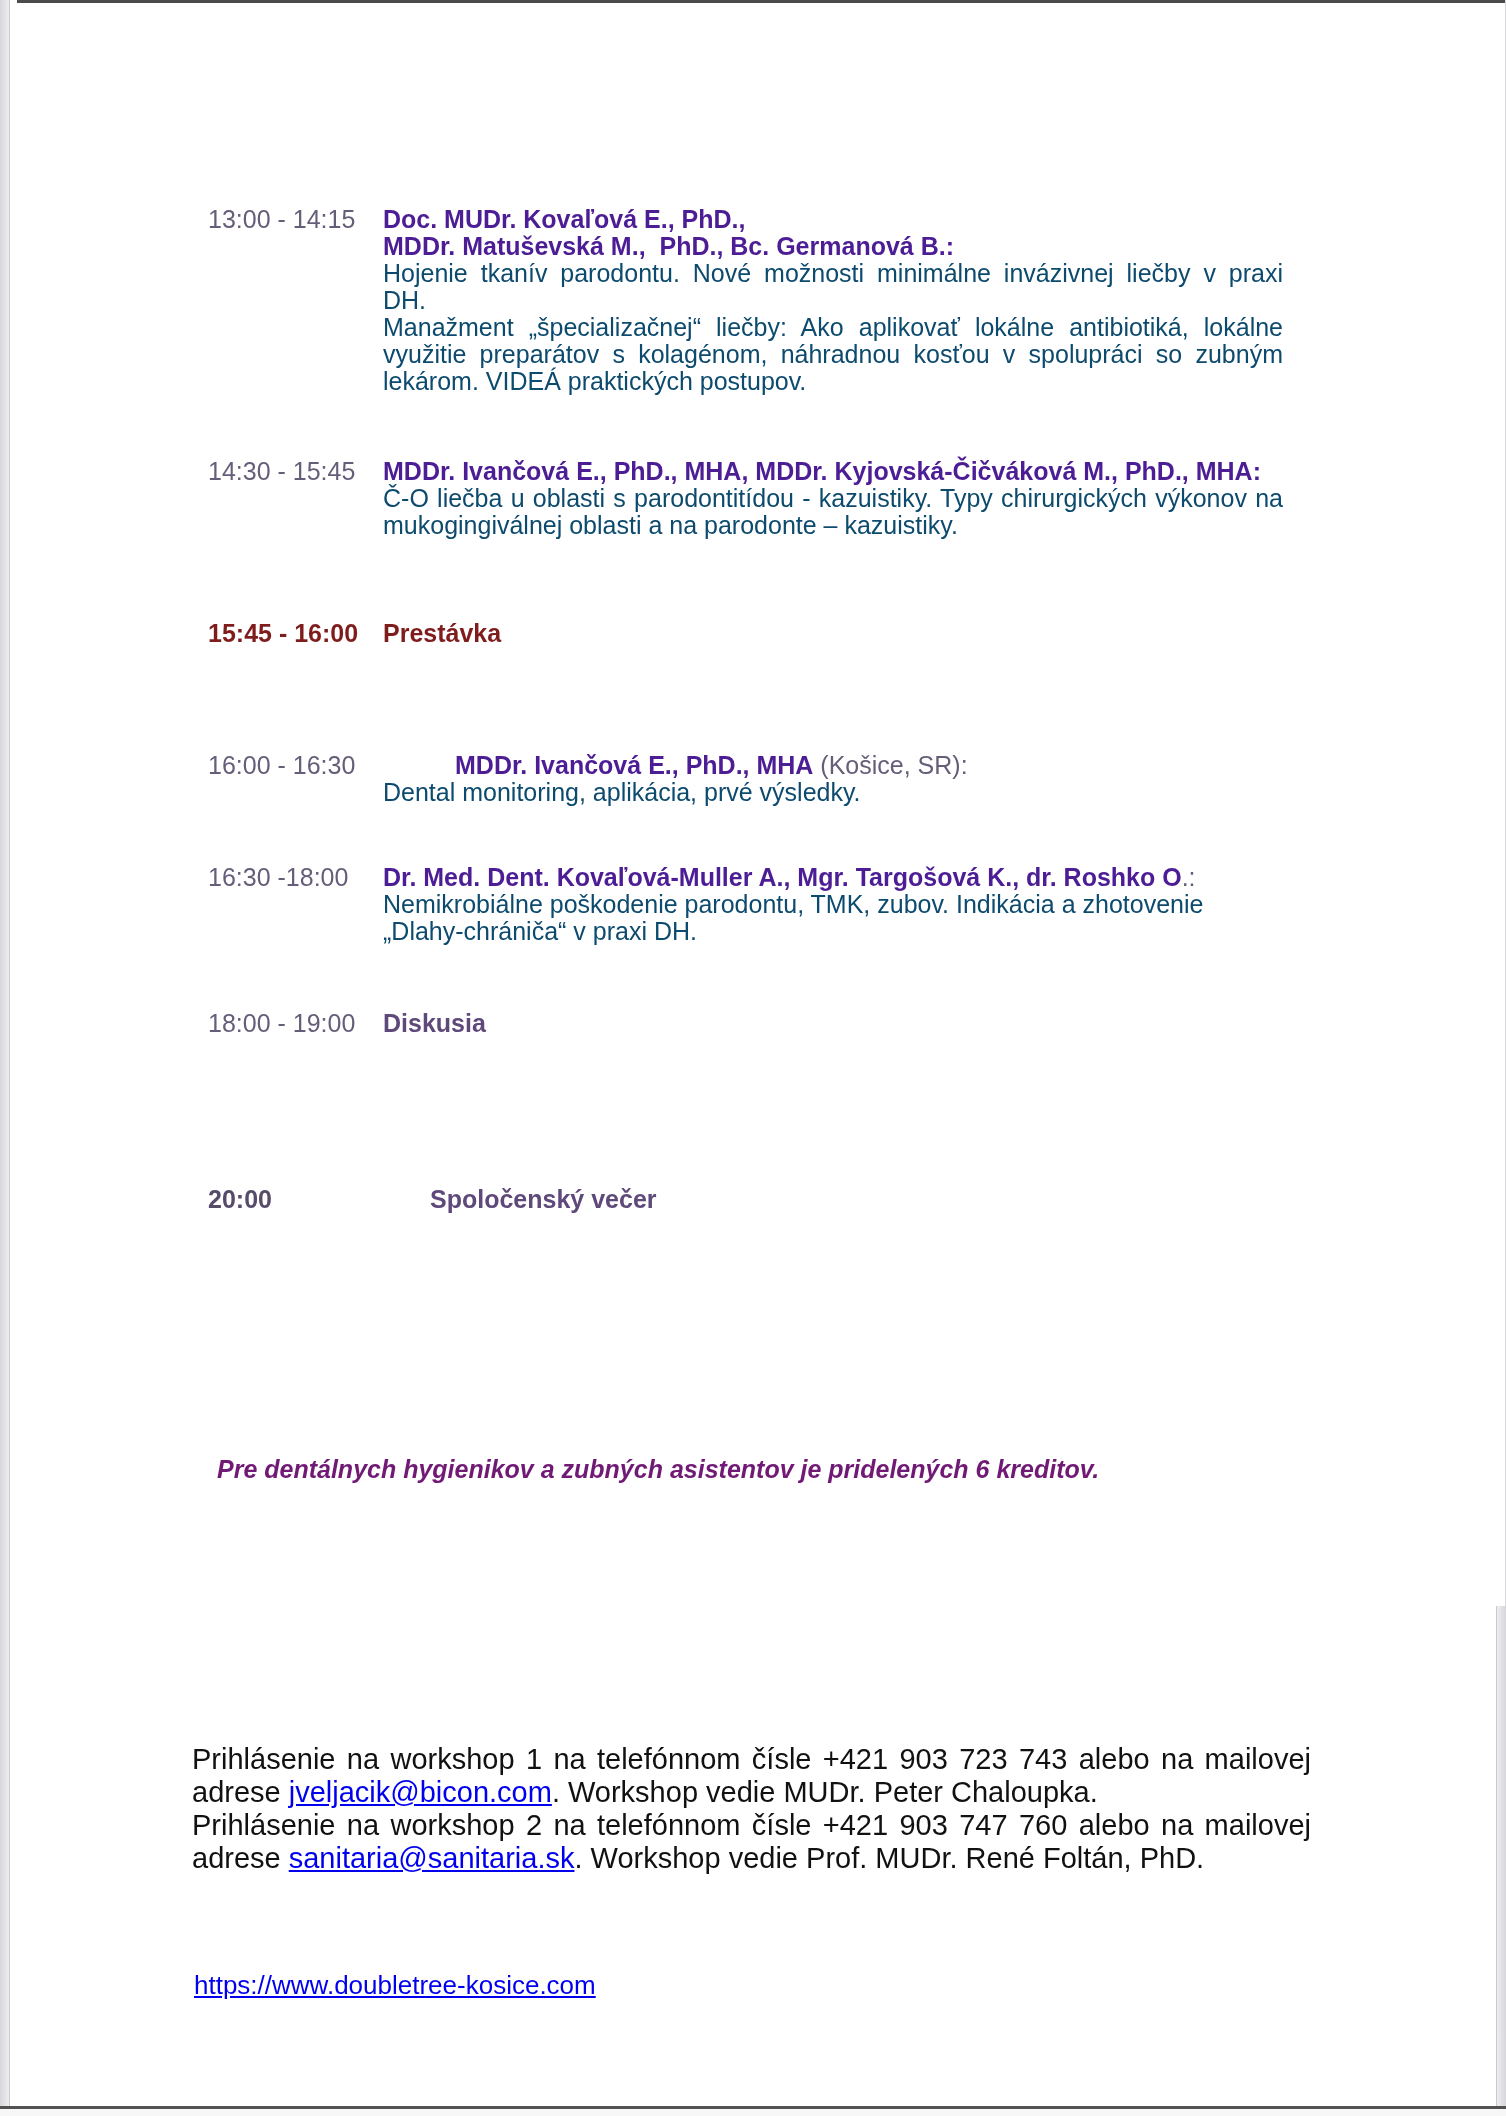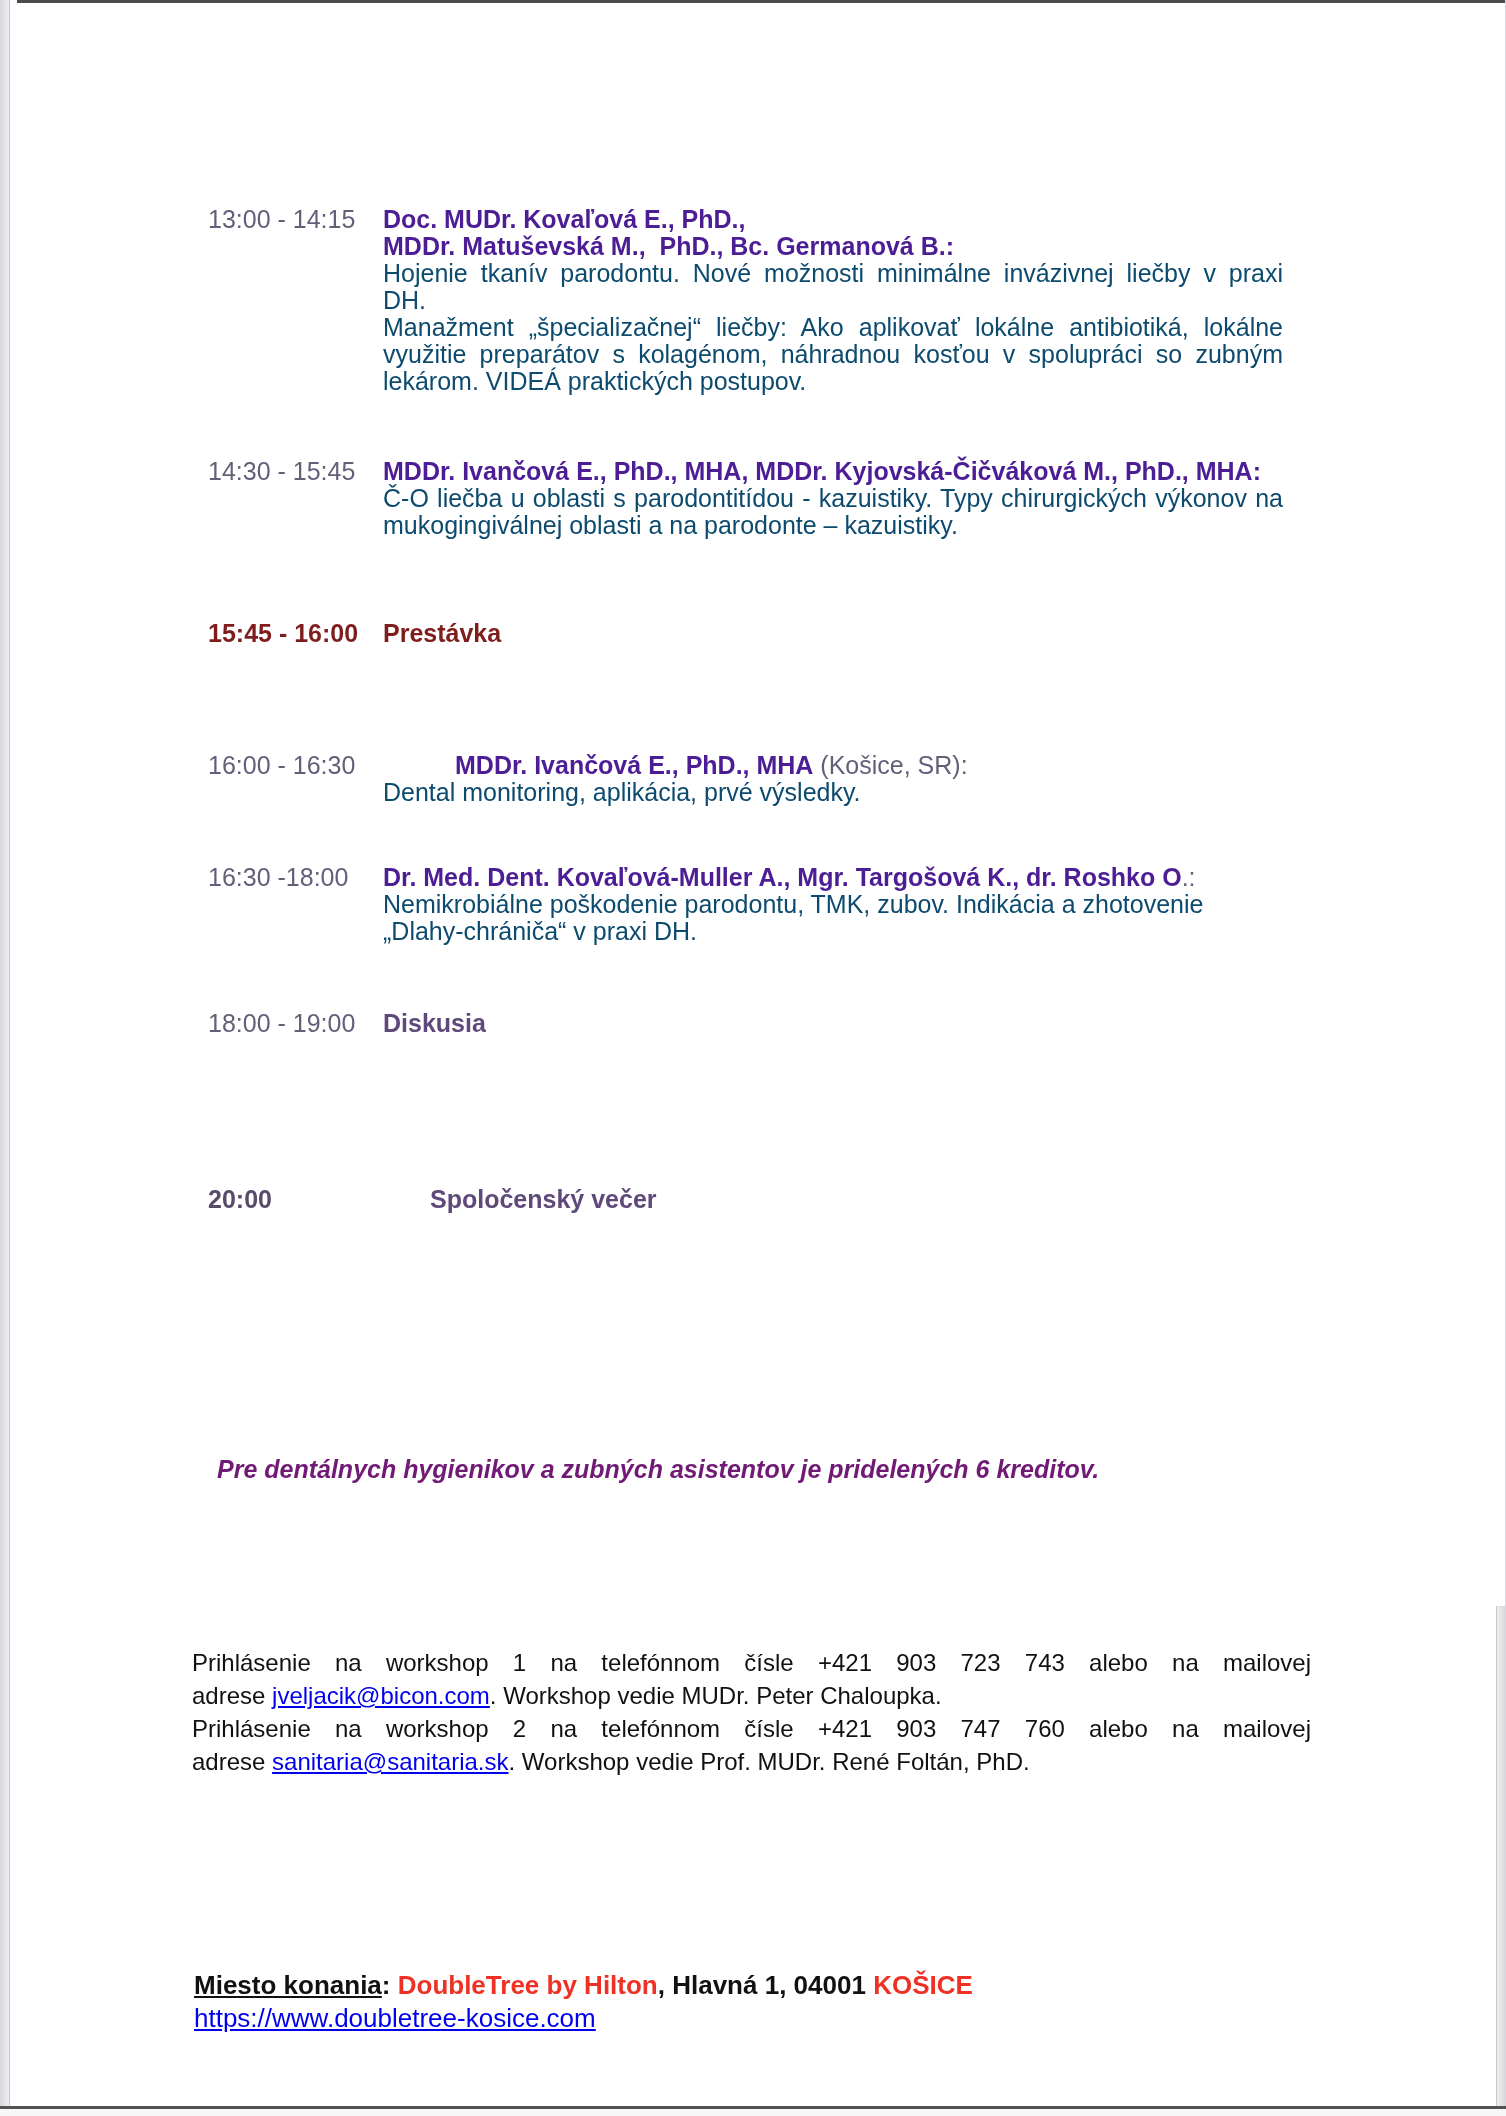--- a/index.html
+++ b/index.html
@@ -29,22 +29,22 @@
   .body-par{color:#0c4a6e;}
   .just .tline{text-align:justify;text-align-last:justify;}
   .just .tline:last-child{text-align-last:auto;}
   .indent-name{margin-left:72px;}
 
   
   .credits{position:absolute;left:200px;top:1452px;width:1100px;
            font-size:25px;line-height:29px;font-weight:bold;font-style:italic;color:#701a75;}
 
   
-  .workshop{position:absolute;left:175px;top:1643px;width:1119px;
-            font-size:24px;line-height:33px;color:#111111;}
+  .workshop{position:absolute;left:175px;top:1740px;width:1119px;
+            font-size:29px;line-height:33px;color:#111111;}
   .wline.full{text-align:justify;text-align-last:justify;}
   a.email-link, a.url-link{color:#0000ee;text-decoration:underline;cursor:pointer;}
 
   
   .venue{position:absolute;left:177px;top:1966px;width:1150px;
          font-size:26px;line-height:33px;color:#111111;font-weight:bold;}
   .venue-label{text-decoration:underline;}
   .venue-red{color:#ee3124;}
   .venue-url-line{font-weight:normal;}
 </style>
@@ -126,20 +126,19 @@
   <div class="credits">Pre dentálnych hygienikov a zubných asistentov je pridelených 6 kreditov.</div>
 
   <div class="workshop">
     <div class="wline full">Prihlásenie na workshop 1 na telefónnom čísle +421 903 723 743 alebo na mailovej</div>
     <div class="wline"><span>adrese </span><a class="email-link" href="#">jveljacik@bicon.com</a><span>. Workshop vedie MUDr. Peter Chaloupka.</span></div>
     <div class="wline full">Prihlásenie na workshop 2 na telefónnom čísle +421 903 747 760 alebo na mailovej</div>
     <div class="wline"><span>adrese </span><a class="email-link" href="#">sanitaria@sanitaria.sk</a><span>. Workshop vedie Prof. MUDr. René Foltán, PhD.</span></div>
   </div>
 
   <div class="venue">
-    <div><span class="venue-label">Miesto konania</span><span>: </span><span class="venue-red">DoubleTree by Hilton</span><span>, Hlavná 1, 04001 </span><span class="venue-red">KOŠICE</span></div>
     <div class="venue-url-line"><a class="url-link" href="#">https://www.doubletree-kosice.com</a></div>
   </div>
 
 </div>
 
 <div class="page-bottom-line"></div>
 <div class="below-page"></div>
 
 </body></html>

